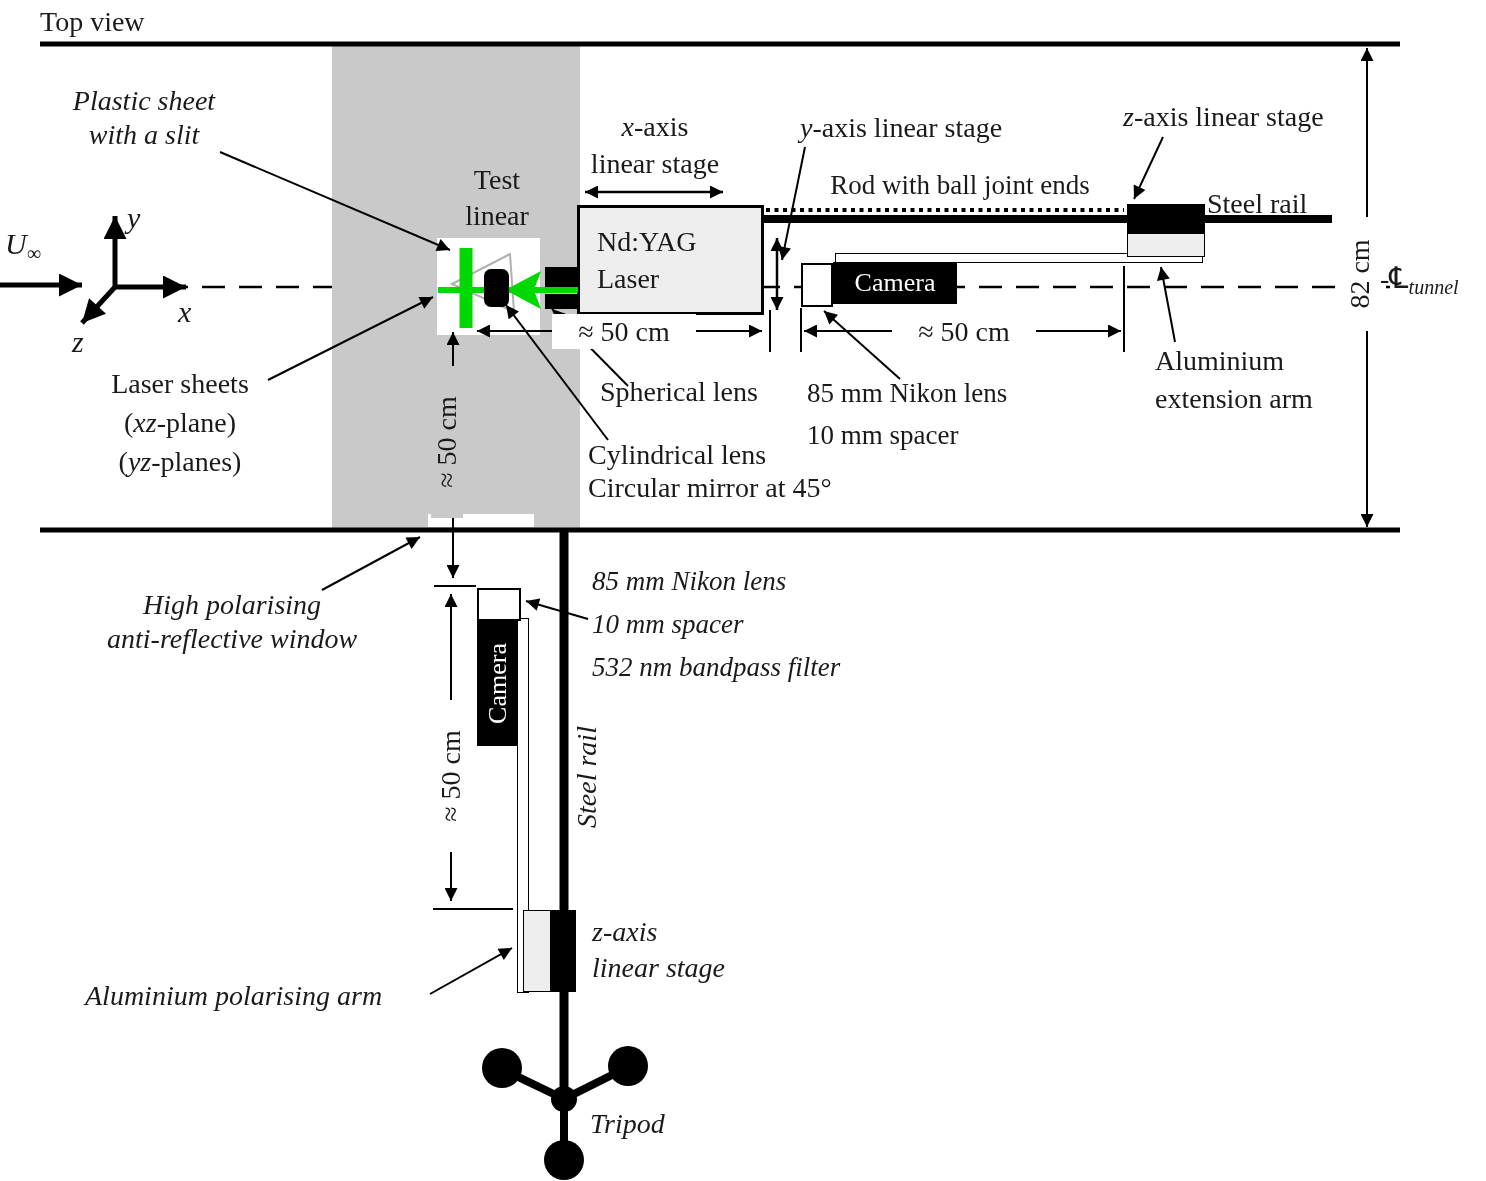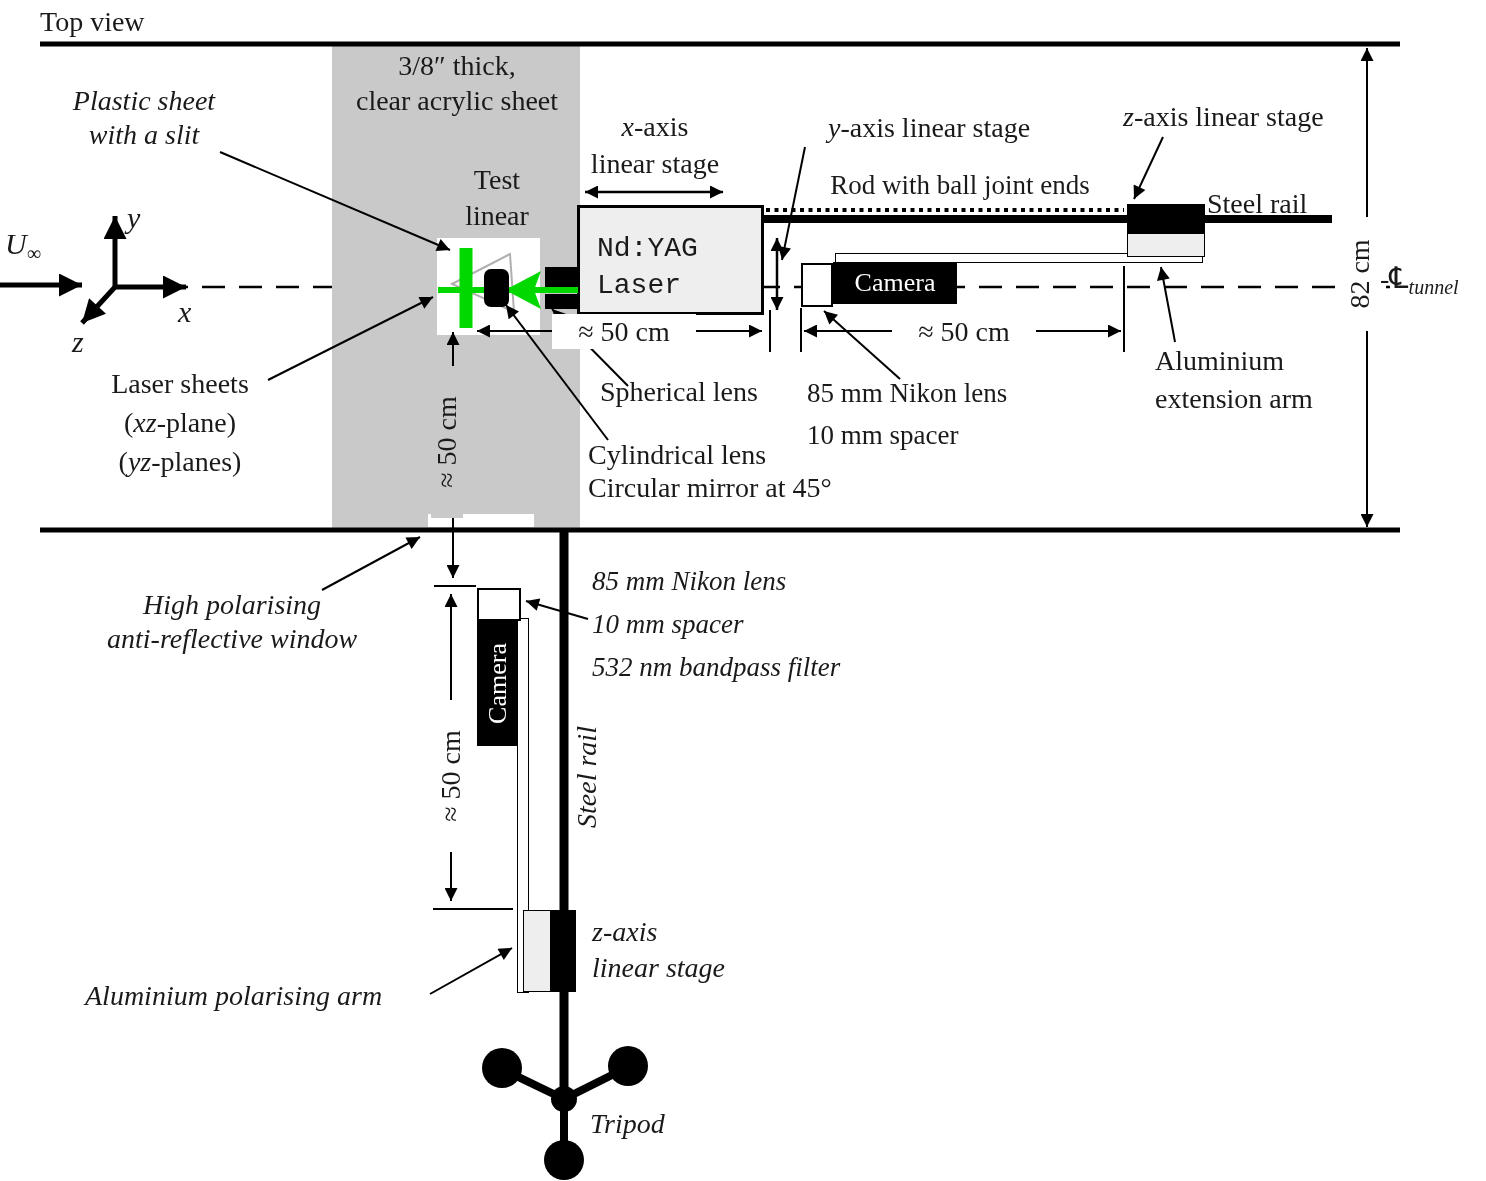--- a/index.html
+++ b/index.html
@@ -33,21 +33,21 @@
 
   <svg id="bg-svg" width="1486" height="1181">
     <line x1="128" y1="287" x2="1390" y2="287" stroke="#000" stroke-width="2.5" stroke-dasharray="23 14"></line>
   </svg>
 
   <div class="box" style="left:332px;top:44px;width:248px;height:486px;background:var(--acrylic);"></div>
   <div class="box" style="left:428px;top:514px;width:106px;height:13px;background:#fff;"></div>
   <div class="box" style="left:437px;top:238px;width:103px;height:97px;background:#fff;"></div>
 
   <div class="box" style="left:577px;top:205px;width:187px;height:110px;background:var(--equip);border:3px solid #000;"></div>
-  <div class="lbl" style="left:597px;top:230px;line-height:37px;font-family:Liberation Mono, monospace;">
+  <div class="lbl" style="left:597px;top:223px;line-height:37px;">
     <span style="display:block">Nd:YAG</span>
     <span style="display:block">Laser</span>
   </div>
 
   <div class="box" style="left:835px;top:253px;width:368px;height:10px;background:#fff;border:1.5px solid #000;"></div>
   <div class="box" style="left:801px;top:263px;width:32px;height:44px;background:#fff;border:2px solid #000;"></div>
   <div class="box camtext" style="left:833px;top:262px;width:124px;height:42px;">
     <span>Camera</span>
   </div>
   <div class="box" style="left:1127px;top:204px;width:78px;height:29px;background:#000;"></div>
@@ -56,41 +56,37 @@
   <div class="box" style="left:517px;top:618px;width:12px;height:375px;background:#fff;border:1.5px solid #000;"></div>
   <div class="box" style="left:477px;top:588px;width:44px;height:33px;background:#fff;border:2px solid #000;"></div>
   <div class="box camtext" style="left:435px;top:663px;width:125px;height:41px;transform:rotate(-90deg);">
     <span>Camera</span>
   </div>
   <div class="box" style="left:523px;top:910px;width:28px;height:82px;background:var(--equip);border:1px solid #000;"></div>
   <div class="box" style="left:551px;top:910px;width:25px;height:82px;background:#000;"></div>
 
   <div class="lbl" style="left:40px;top:4px;">Top view</div>
 
-  <div class="lbl ctr" style="left:332px;top:48px;width:250px;">
-    <span style="display:block">3/8″ thick,</span>
-    <span style="display:block">clear acrylic sheet</span>
-  </div>
 
   <div class="lbl ctr it" style="left:34px;top:84px;width:220px;line-height:34px;">
     <span style="display:block">Plastic sheet</span>
     <span style="display:block">with a slit</span>
   </div>
 
   <div class="lbl ctr" style="left:422px;top:162px;width:150px;line-height:36px;">
     <span style="display:block">Test</span>
     <span style="display:block">linear</span>
   </div>
 
   <div class="lbl ctr" style="left:575px;top:108px;width:160px;line-height:37px;">
     <span style="display:block"><span class="it">x</span><span>-axis</span></span>
     <span style="display:block">linear stage</span>
   </div>
 
-  <div class="lbl" style="left:828px;top:110px;text-align:right;">
+  <div class="lbl" style="left:800px;top:110px;text-align:right;">
     <span class="it">y</span><span>-axis linear stage</span>
   </div>
 
   <div class="lbl ctr" style="left:795px;top:168px;width:330px;font-size:27px;">Rod with ball joint ends</div>
 
   <div class="lbl" style="left:1123px;top:99px;">
     <span class="it">z</span><span>-axis linear stage</span>
   </div>
 
   <div class="lbl" style="left:1207px;top:186px;">Steel rail</div>

